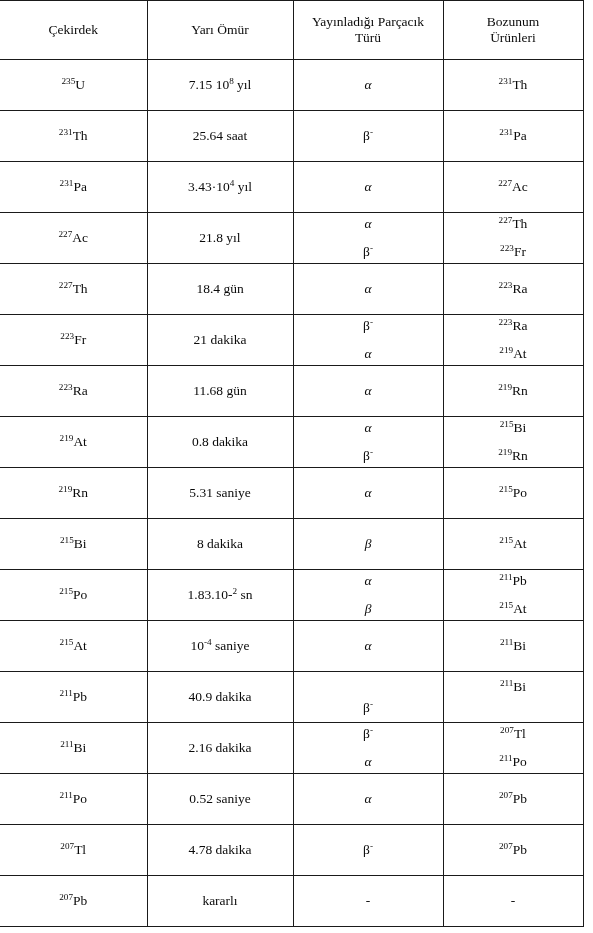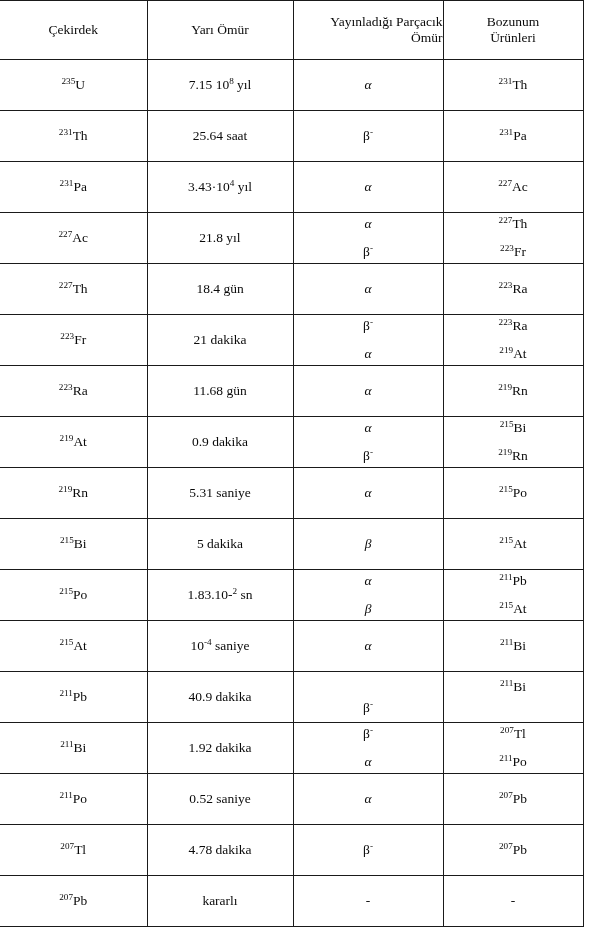--- a/index.html
+++ b/index.html
@@ -36,21 +36,21 @@
   }
   
   #decay-table tr > *:first-child {
     border-left: none;
   }
   thead th {
     height: 58px;
     text-align: center;
   }
   thead th.left-head {
-    text-align: right;
+    text-align: center;
     padding-left: 6px;
     margin-left: 41px;
   }
   .head-line { display: block; }
 
   tbody td {
     height: 50px;
     text-align: center;
   }
   .cell-pad { padding: 0 6px; }
@@ -106,21 +106,21 @@
   <thead>
     <tr>
       <th>
           <span class="head-line">Çekirdek</span>
         </th>
       <th>
           <span class="head-line">Yarı Ömür</span>
         </th>
       <th class="left-head">
           <span class="head-line">Yayınladığı Parçacık</span>
-          <span class="head-line">Ömür</span>
+          <span class="head-line">Türü</span>
         </th>
       <th>
           <span class="head-line">Bozunum</span>
           <span class="head-line">Ürünleri</span>
         </th>
     </tr>
   </thead>
   <tbody>
       <tr>
         <td>
@@ -230,21 +230,21 @@
         </td>
         <td>
           <span class="one"><span class="nowrap"><sup>219</sup><span>Rn</span></span></span>
         </td>
       </tr>
       <tr>
         <td>
           <span class="one"><span class="nowrap"><sup>219</sup><span>At</span></span></span>
         </td>
         <td>
-          <span class="one cell-pad"><span class="nowrap">0.9 dakika</span></span>
+          <span class="one cell-pad"><span class="nowrap">0.8 dakika</span></span>
         </td>
         <td>
           <div class="stack">
             <span><span class="greek">α</span></span>
             <span><span class="greek-up">β<sup>-</sup></span></span>
           </div>
         </td>
         <td>
           <div class="stack">
             <span><span class="nowrap"><sup>215</sup><span>Bi</span></span></span>
@@ -264,21 +264,21 @@
         </td>
         <td>
           <span class="one"><span class="nowrap"><sup>215</sup><span>Po</span></span></span>
         </td>
       </tr>
       <tr>
         <td>
           <span class="one"><span class="nowrap"><sup>215</sup><span>Bi</span></span></span>
         </td>
         <td>
-          <span class="one cell-pad"><span class="nowrap">5 dakika</span></span>
+          <span class="one cell-pad"><span class="nowrap">8 dakika</span></span>
         </td>
         <td>
           <span class="one"><span class="greek">β</span></span>
         </td>
         <td>
           <span class="one"><span class="nowrap"><sup>215</sup><span>At</span></span></span>
         </td>
       </tr>
       <tr>
         <td>
@@ -326,21 +326,21 @@
         </td>
         <td>
           <span class="high"><span class="nowrap"><sup>211</sup><span>Bi</span></span></span>
         </td>
       </tr>
       <tr>
         <td>
           <span class="one"><span class="nowrap"><sup>211</sup><span>Bi</span></span></span>
         </td>
         <td>
-          <span class="one cell-pad"><span class="nowrap">1.92 dakika</span></span>
+          <span class="one cell-pad"><span class="nowrap">2.16 dakika</span></span>
         </td>
         <td>
           <div class="stack">
             <span><span class="greek-up">β<sup>-</sup></span></span>
             <span><span class="greek">α</span></span>
           </div>
         </td>
         <td>
           <div class="stack">
             <span><span class="nowrap"><sup>207</sup><span>Tl</span></span></span>

